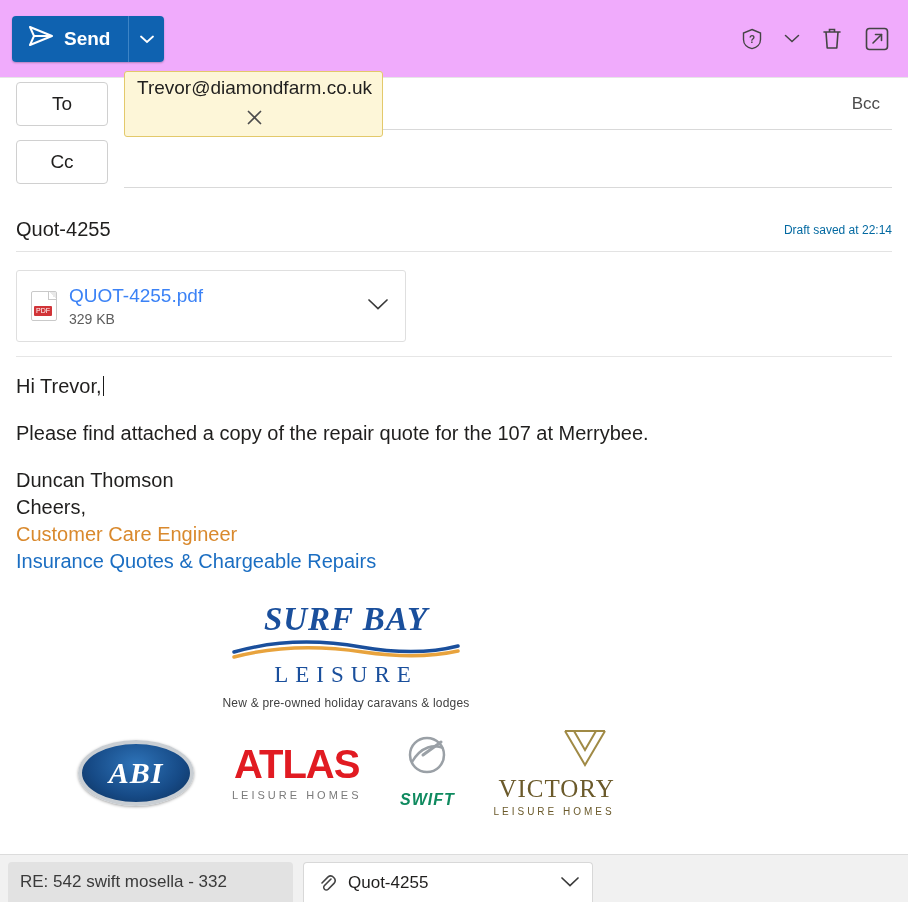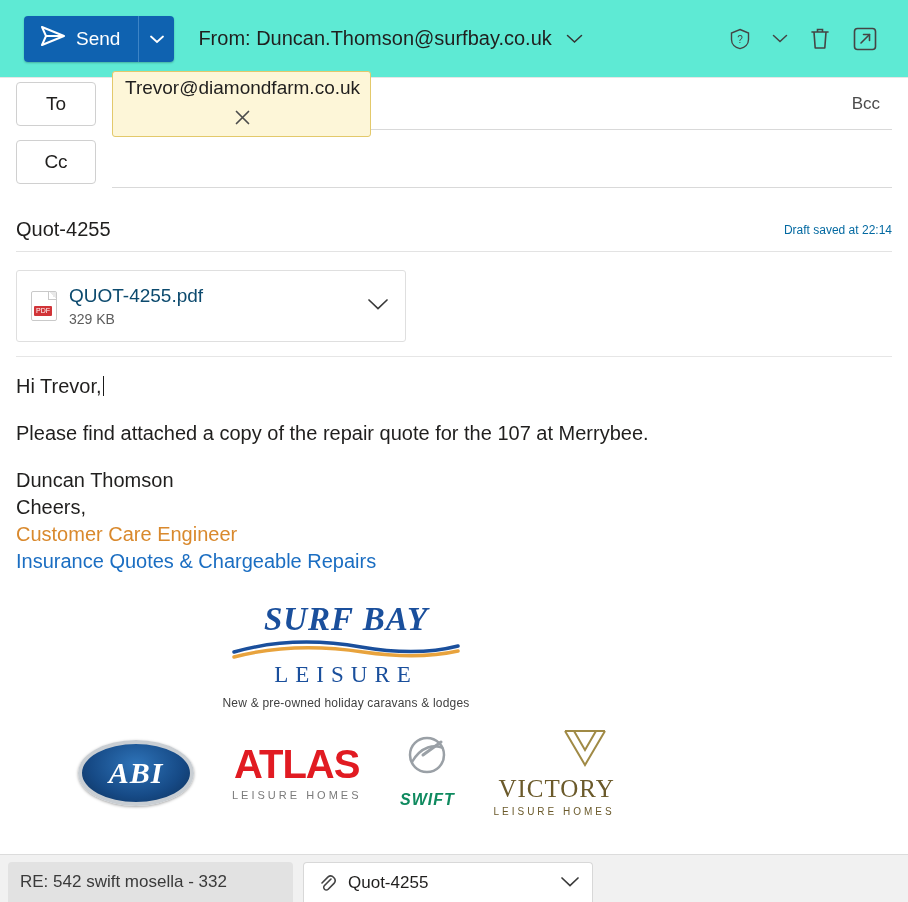--- a/index.html
+++ b/index.html
@@ -10,23 +10,24 @@
     background: #ffffff;
     font-family: "Liberation Sans", sans-serif;
     color: #201f1e;
   }
 
   
   .toolbar {
     height: 78px;
     display: flex;
     align-items: center;
-    padding: 0 24px;
+    padding: 0 12px;
     border-bottom: 1px solid #e6e6e6;
-    background: #5eead4;
+    background: #f0abfc;
+    font-weight: bold;
   }
   .send-group {
     display: flex;
     align-items: stretch;
     border-radius: 4px;
     overflow: hidden;
     box-shadow: 0 1px 2px rgba(0,0,0,0.25);
   }
   .send-btn {
     background: #0f62b0;
@@ -71,21 +72,21 @@
   .ticon { cursor: pointer; display: flex; align-items: center; justify-content: center; }
 
   
   .recip-wrap { padding: 0 16px; }
   .recip-row {
     display: flex;
     align-items: flex-start;
     height: 58px;
   }
   .recip-btn {
-    width: 80px;
+    width: 92px;
     height: 44px;
     border: 1px solid #d0d0d0;
     border-radius: 4px;
     background: #ffffff;
     display: flex;
     align-items: center;
     justify-content: center;
     font-size: 19px;
     color: #201f1e;
     cursor: pointer;
@@ -168,21 +169,21 @@
     font-family: "Liberation Sans", sans-serif;
   }
   .pdf-icon .fold {
     position: absolute; top: 0; right: 0;
     width: 8px; height: 8px;
     background: linear-gradient(225deg, #e8e8e8 50%, transparent 50%);
     border-left: 1px solid #c9c9c9;
     border-bottom: 1px solid #c9c9c9;
   }
   .attach-meta { display: flex; flex-direction: column; justify-content: center; }
-  .attach-name { font-size: 19px; color: #0c4a6e; line-height: 1.2; }
+  .attach-name { font-size: 19px; color: #3b82f6; line-height: 1.2; }
   .attach-size { font-size: 14px; color: #5d5d5d; margin-top: 3px; }
   .attach-caret { margin-left: auto; padding-right: 6px; color: #3a3a3a; }
 
   .divider { margin: 0 16px; border-top: 1px solid #e6e6e6; }
 
   
   .body-area { padding: 16px 16px 0 16px; font-size: 20px; line-height: 1.35; }
   .body-line { margin: 0 0 20px 0; }
   .caret-text { position: relative; }
   .caret-text::after {
@@ -318,28 +319,20 @@
     </div>
     <div class="send-caret">
       <span>
         <svg width="14" height="9" viewBox="0 0 14 9" aria-hidden="true">
           <path d="M1 1.5 L7 7 L13 1.5" fill="none" stroke="#ffffff" stroke-width="1.8" stroke-linecap="round"></path>
         </svg>
       </span>
     </div>
   </div>
 
-  <div class="from-area">
-    <span>From: Duncan.Thomson@surfbay.co.uk</span>
-    <span class="from-caret">
-      <svg width="17" height="10" viewBox="0 0 17 10" aria-hidden="true">
-        <path d="M1.5 1.5 L8.5 8 L15.5 1.5" fill="none" stroke="#333" stroke-width="1.5" stroke-linecap="round"></path>
-      </svg>
-    </span>
-  </div>
 
   <div class="toolbar-right">
     <span class="ticon">
       <svg width="24" height="24" viewBox="0 0 24 24" aria-hidden="true">
         <path d="M12 2.5 L20.5 6 V12.5 C20.5 17.2 16.8 20.6 12 21.6 C7.2 20.6 3.5 17.2 3.5 12.5 V6 Z" fill="none" stroke="#444" stroke-width="1.4"></path>
         <text x="12" y="15.5" font-size="10" text-anchor="middle" fill="#444" font-family="Liberation Sans, sans-serif">?</text>
       </svg>
     </span>
     <span class="ticon">
       <svg width="16" height="10" viewBox="0 0 16 10" aria-hidden="true">

